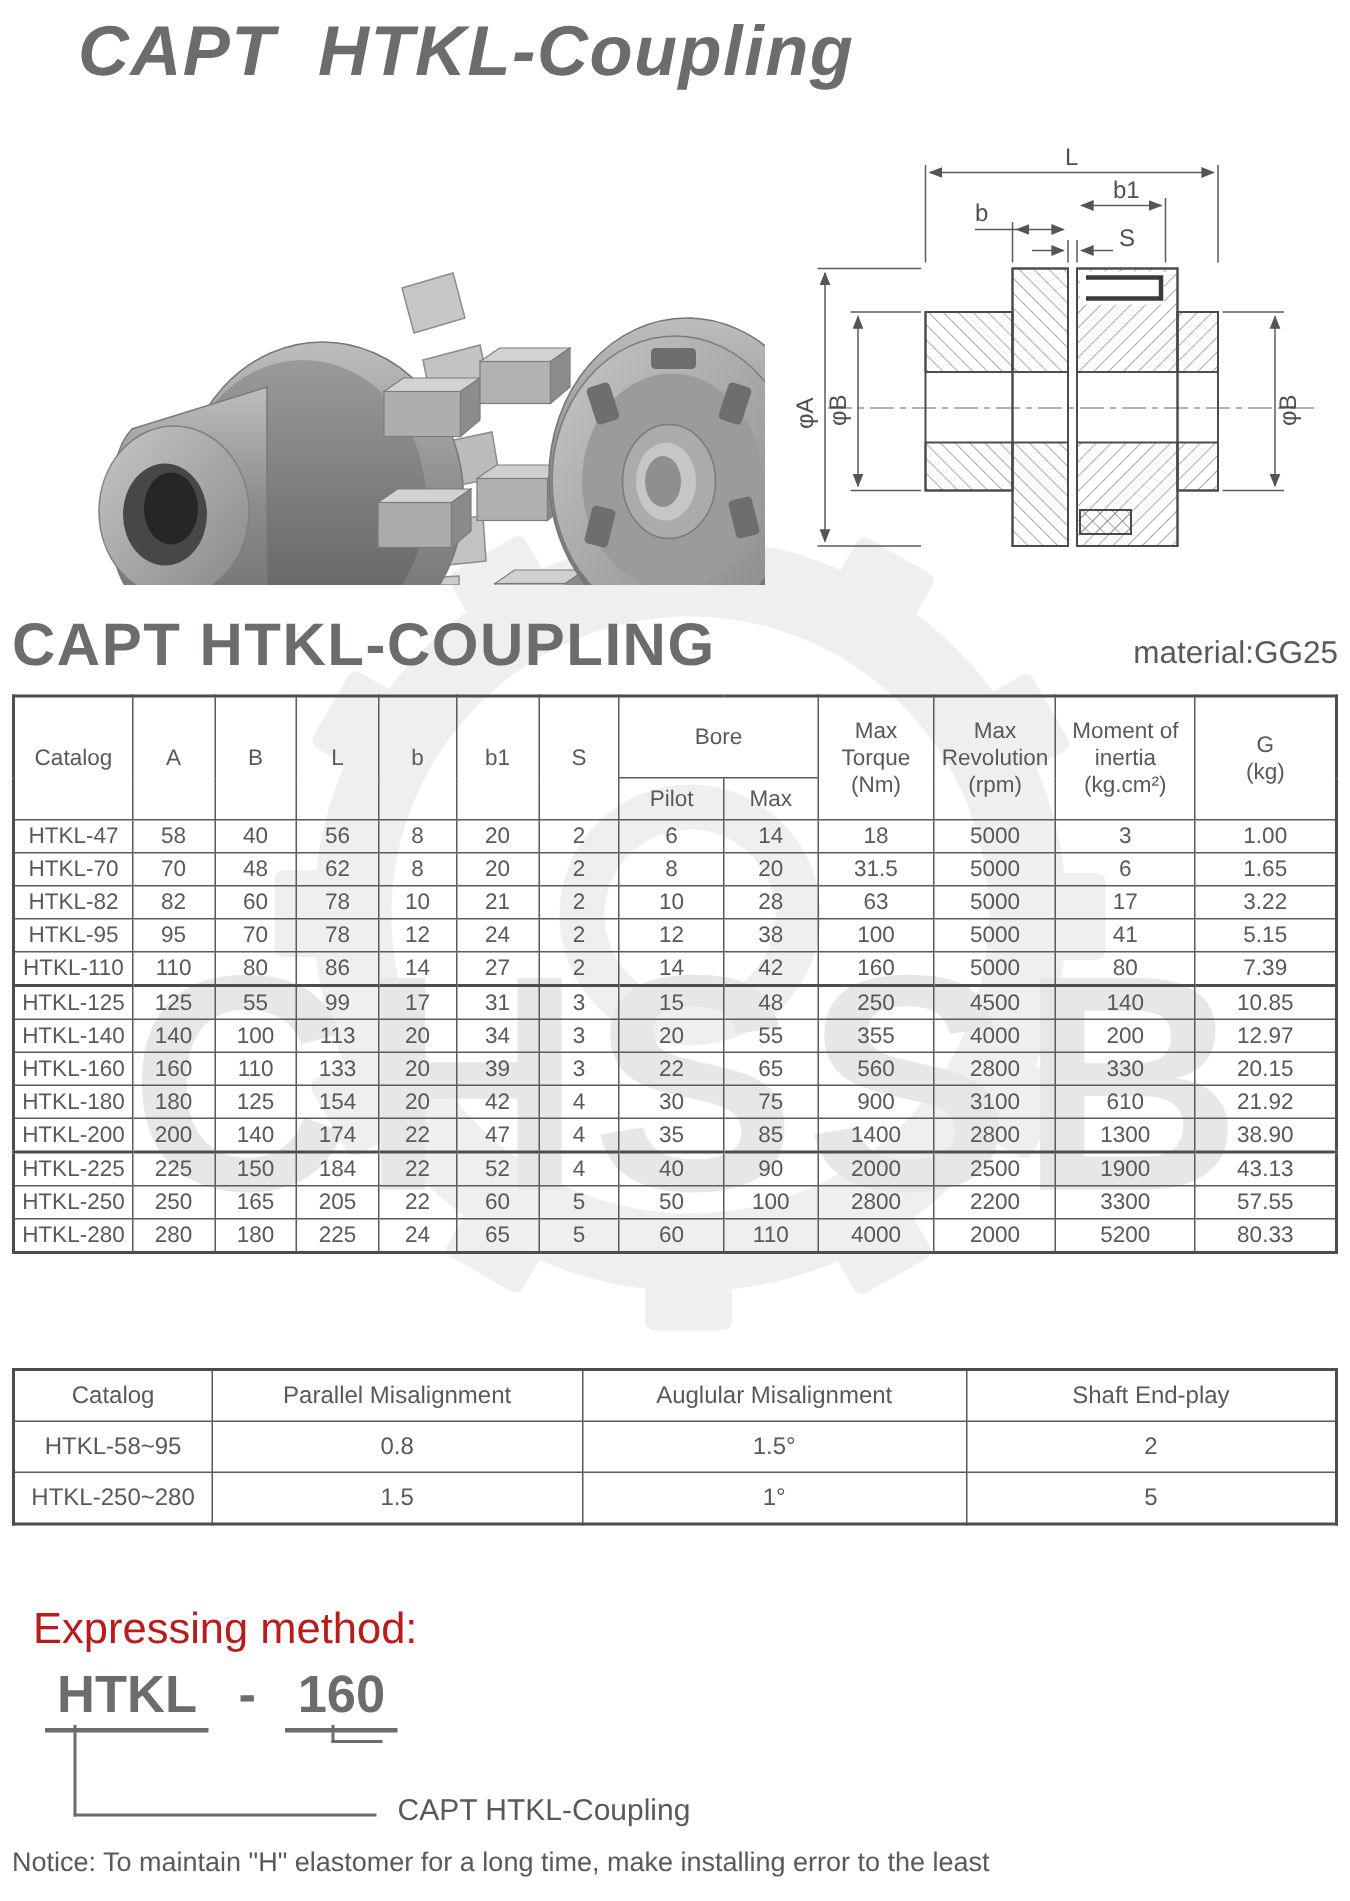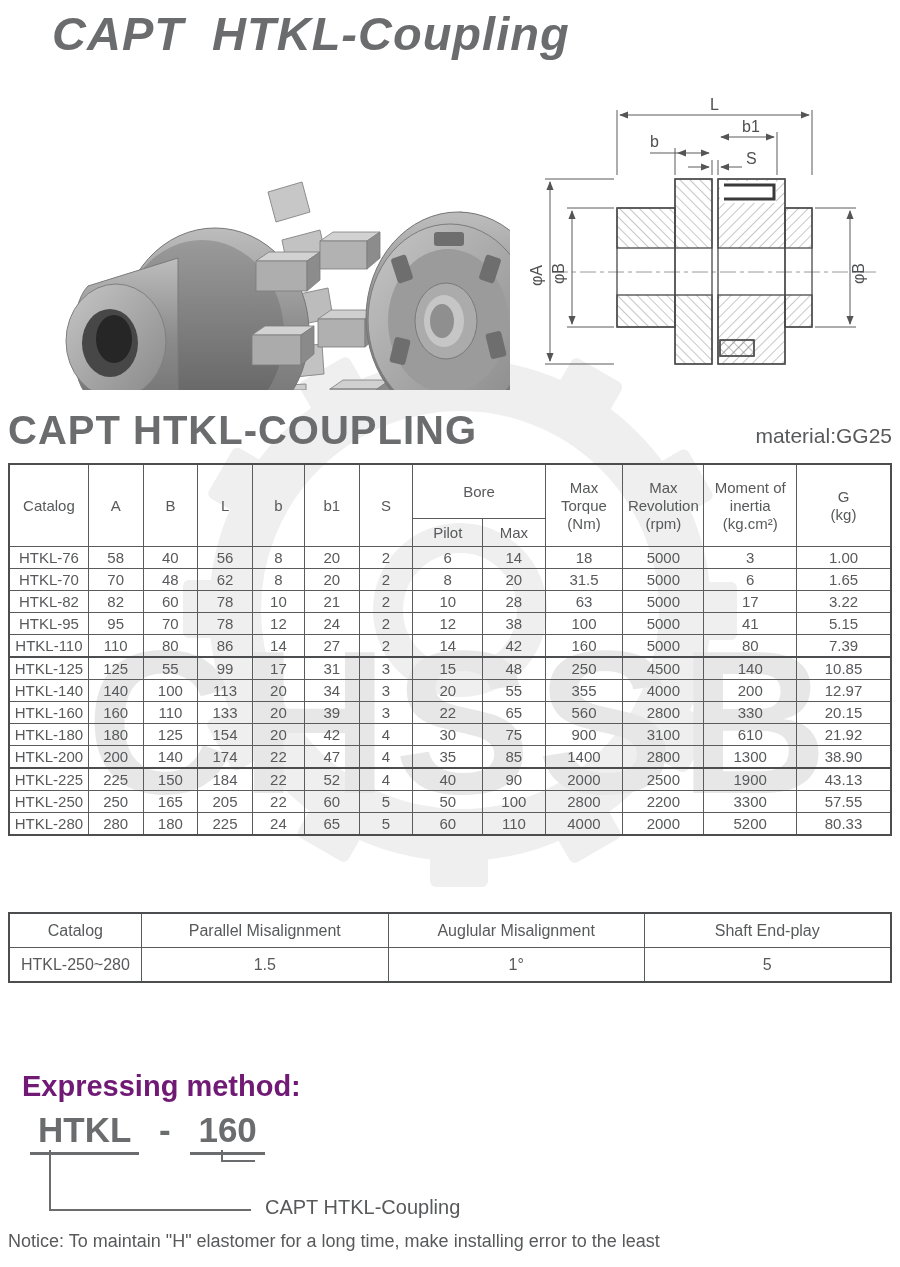--- a/index.html
+++ b/index.html
@@ -32,21 +32,21 @@
   .spec-table thead tr.h2 th{height:27px;}
   .spec-table tbody td{height:21px; line-height:21px;}
   .spec-table tbody tr.group-start td{border-top:2px solid #4c4d4f;margin-top:44px;}
   .mis-heading{position:absolute; left:22px; top:866px; margin:0; font-size:27px; font-weight:bold; color:#545558; z-index:1;}
   .mis-table{position:absolute; left:8px; top:912px; width:884px; table-layout:fixed; border:2px solid #4c4d4f; z-index:1;}
   .mis-table th,.mis-table td{
     border:1px solid #5a5b5d; font-weight:normal; text-align:center; font-size:16px; color:#58595b; padding:0;
   }
   .mis-table th{height:33px;} .mis-table td{height:33px;}
   
-  .exp-heading{position:absolute; left:22px; top:1070px; margin:0; font-size:29px; font-weight:bold; color:#701a75; z-index:1;}
+  .exp-heading{position:absolute; left:22px; top:1070px; margin:0; font-size:29px; font-weight:normal; color:#b91c1c; z-index:1;}
   .exp-code{position:absolute; left:30px; top:1110px; font-size:35px; font-weight:bold; color:#6b6c6e; z-index:1;}
   .exp-code .seg{display:inline-block; border-bottom:3px solid #6b6c6e; padding:0 8px 2px 8px;}
   .exp-code .dash{display:inline-block; margin:0 10px; border:none;}
   .conn{position:absolute; border-left:2px solid #6b6c6e; border-bottom:2px solid #6b6c6e; z-index:1;}
   .conn-160{left:221px; top:1150px; width:32px; height:10px;}
   .conn-htkl{left:49px; top:1150px; width:200px; height:59px;}
   .exp-label{position:absolute; font-size:20px; color:#58595b; z-index:1;}
   .lbl-diameter{left:265px; top:1148px;}
   .lbl-coupling{left:265px; top:1196px;}
   .notice{position:absolute; left:8px; top:1231px; margin:0; font-size:18px; color:#58595b; z-index:1;}
@@ -276,21 +276,21 @@
         <th rowspan="2">G
 (kg)</th>
       </tr>
       <tr class="h2">
         <th>Pilot</th>
         <th>Max</th>
       </tr>
     </thead>
     <tbody>
         <tr>
-          <td>HTKL-76</td>
+          <td>HTKL-47</td>
           <td>58</td>
           <td>40</td>
           <td>56</td>
           <td>8</td>
           <td>20</td>
           <td>2</td>
           <td>6</td>
           <td>14</td>
           <td>18</td>
           <td>5000</td>
@@ -490,20 +490,26 @@
     <thead>
       <tr>
         <th>Catalog</th>
         <th>Parallel Misalignment</th>
         <th>Auglular Misalignment</th>
         <th>Shaft End-play</th>
       </tr>
     </thead>
     <tbody>
         <tr>
+          <td>HTKL-58~95</td>
+          <td>0.8</td>
+          <td>1.5°</td>
+          <td>2</td>
+        </tr>
+        <tr>
           <td>HTKL-250~280</td>
           <td>1.5</td>
           <td>1°</td>
           <td>5</td>
         </tr>
       </tbody>
   </table>
 
   <h3 class="exp-heading">Expressing method:</h3>
   <div class="exp-code">

